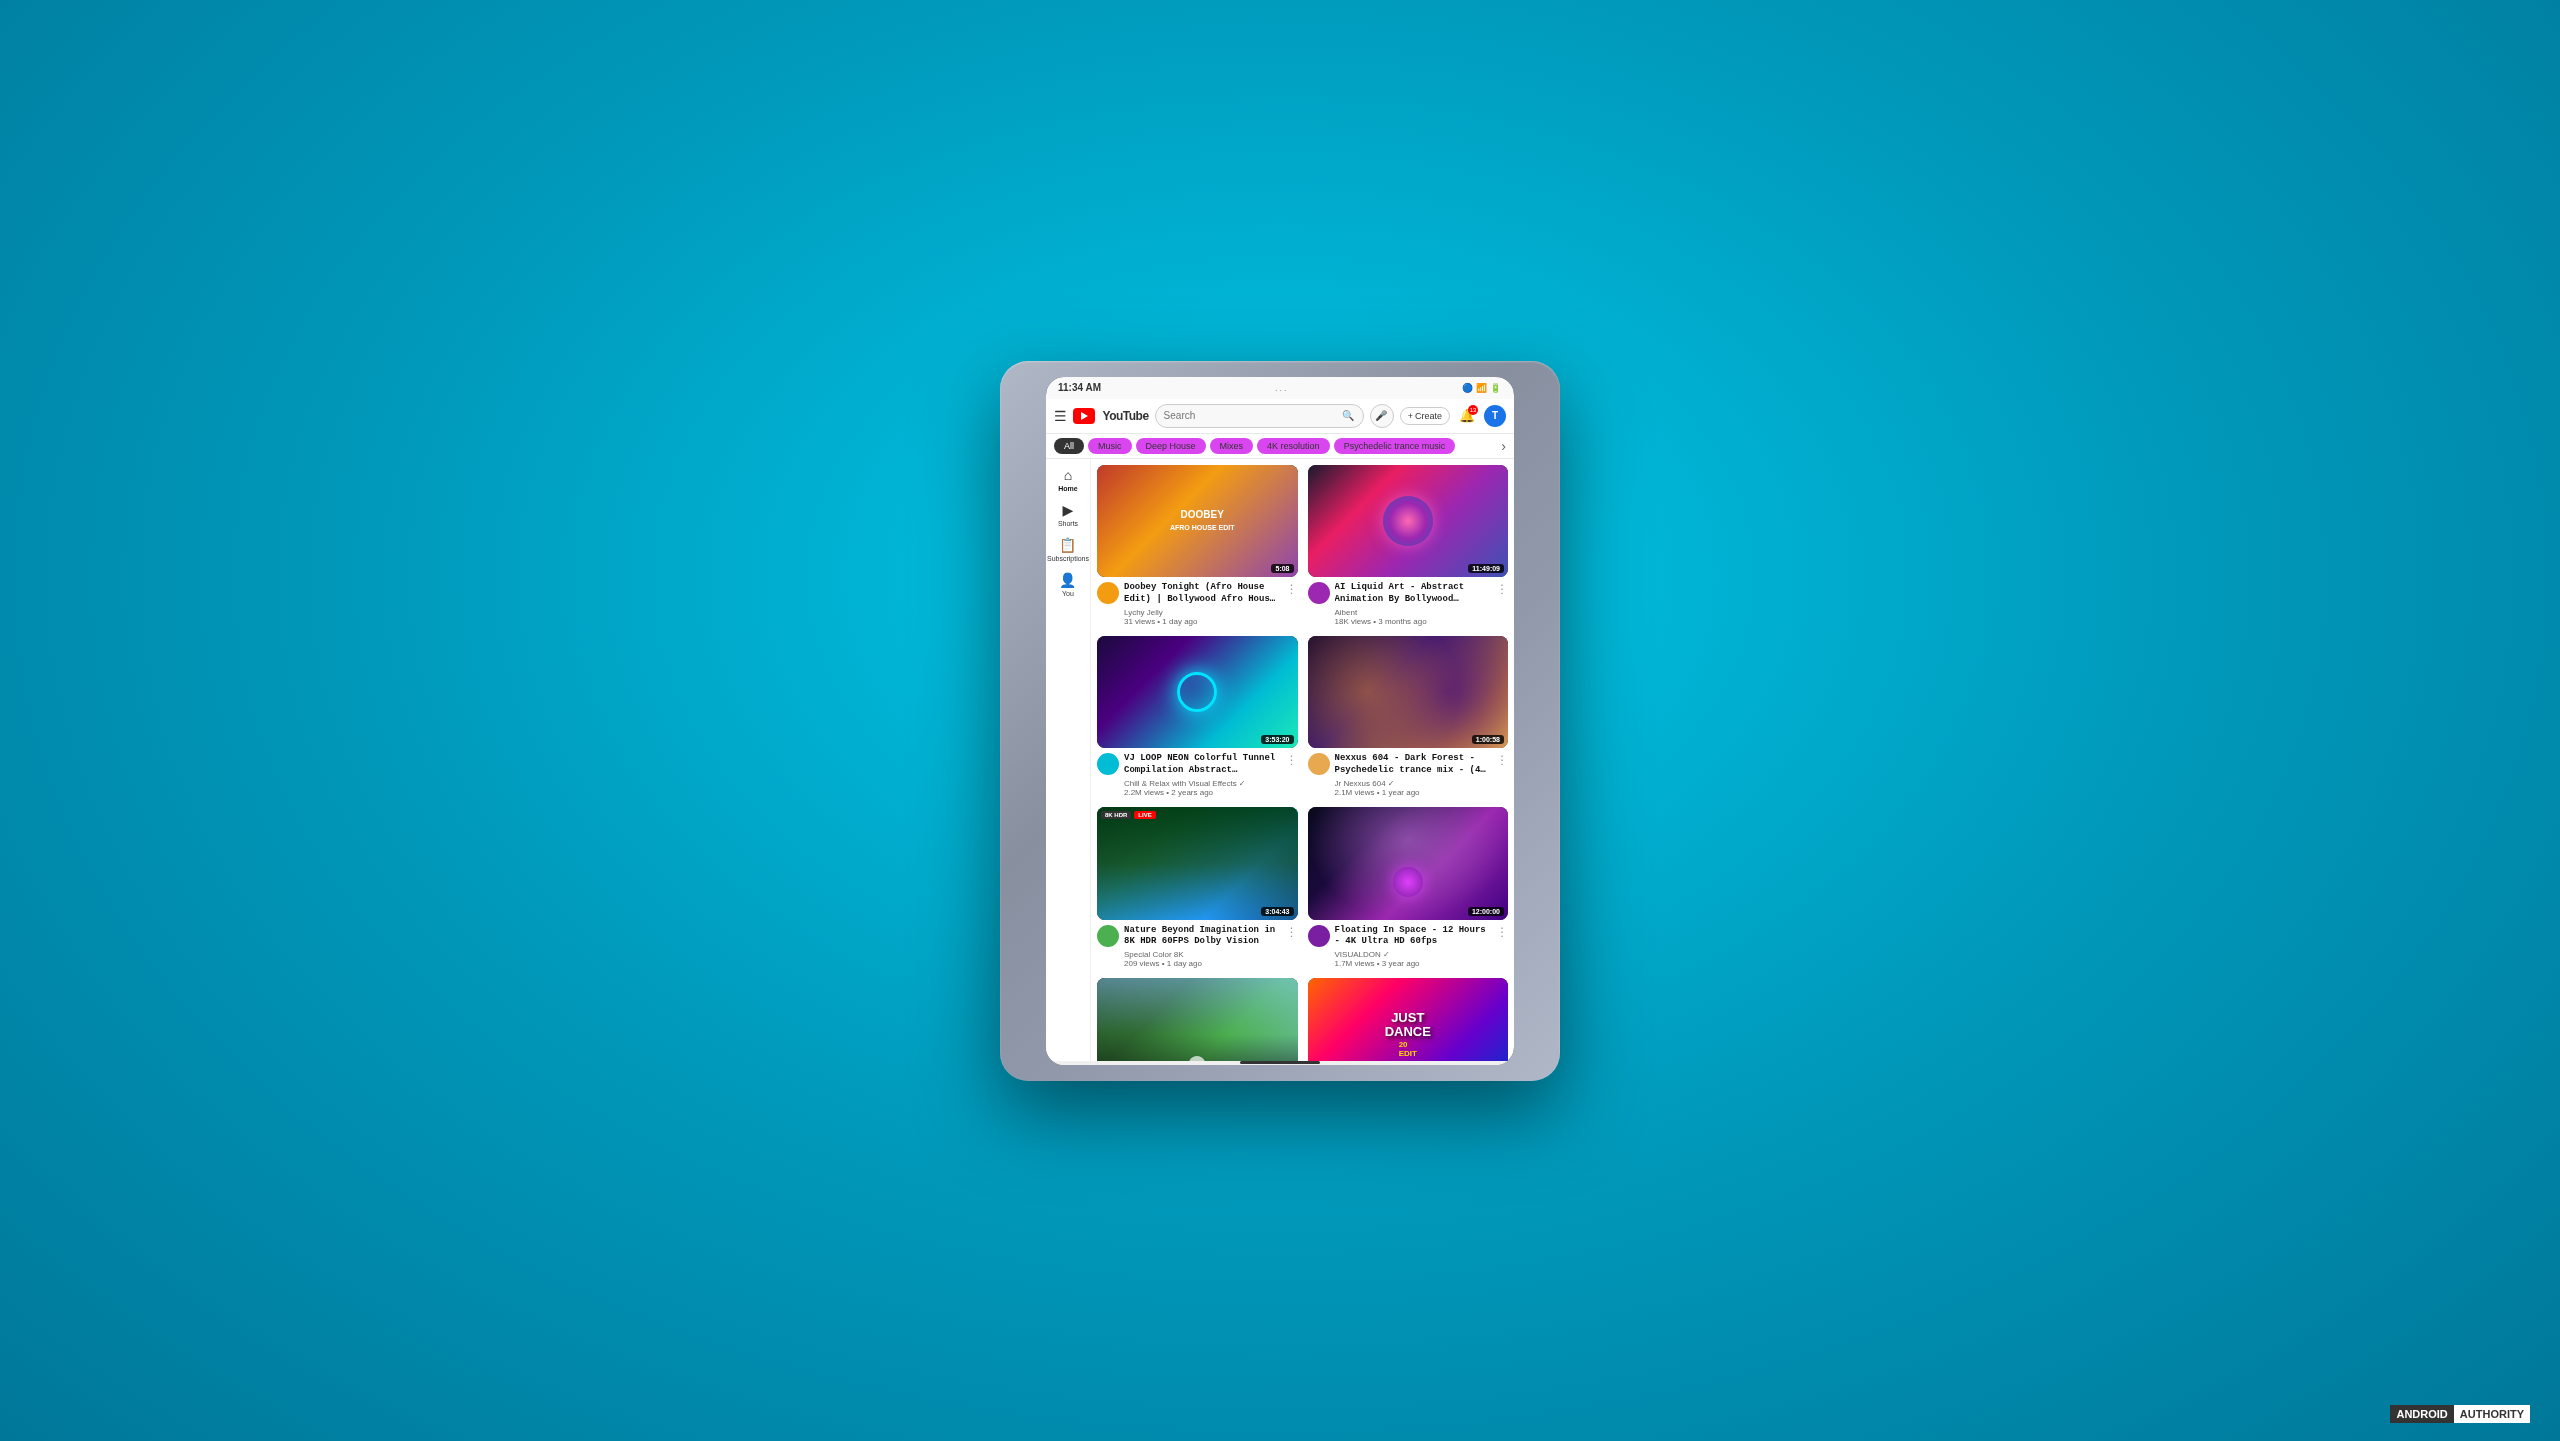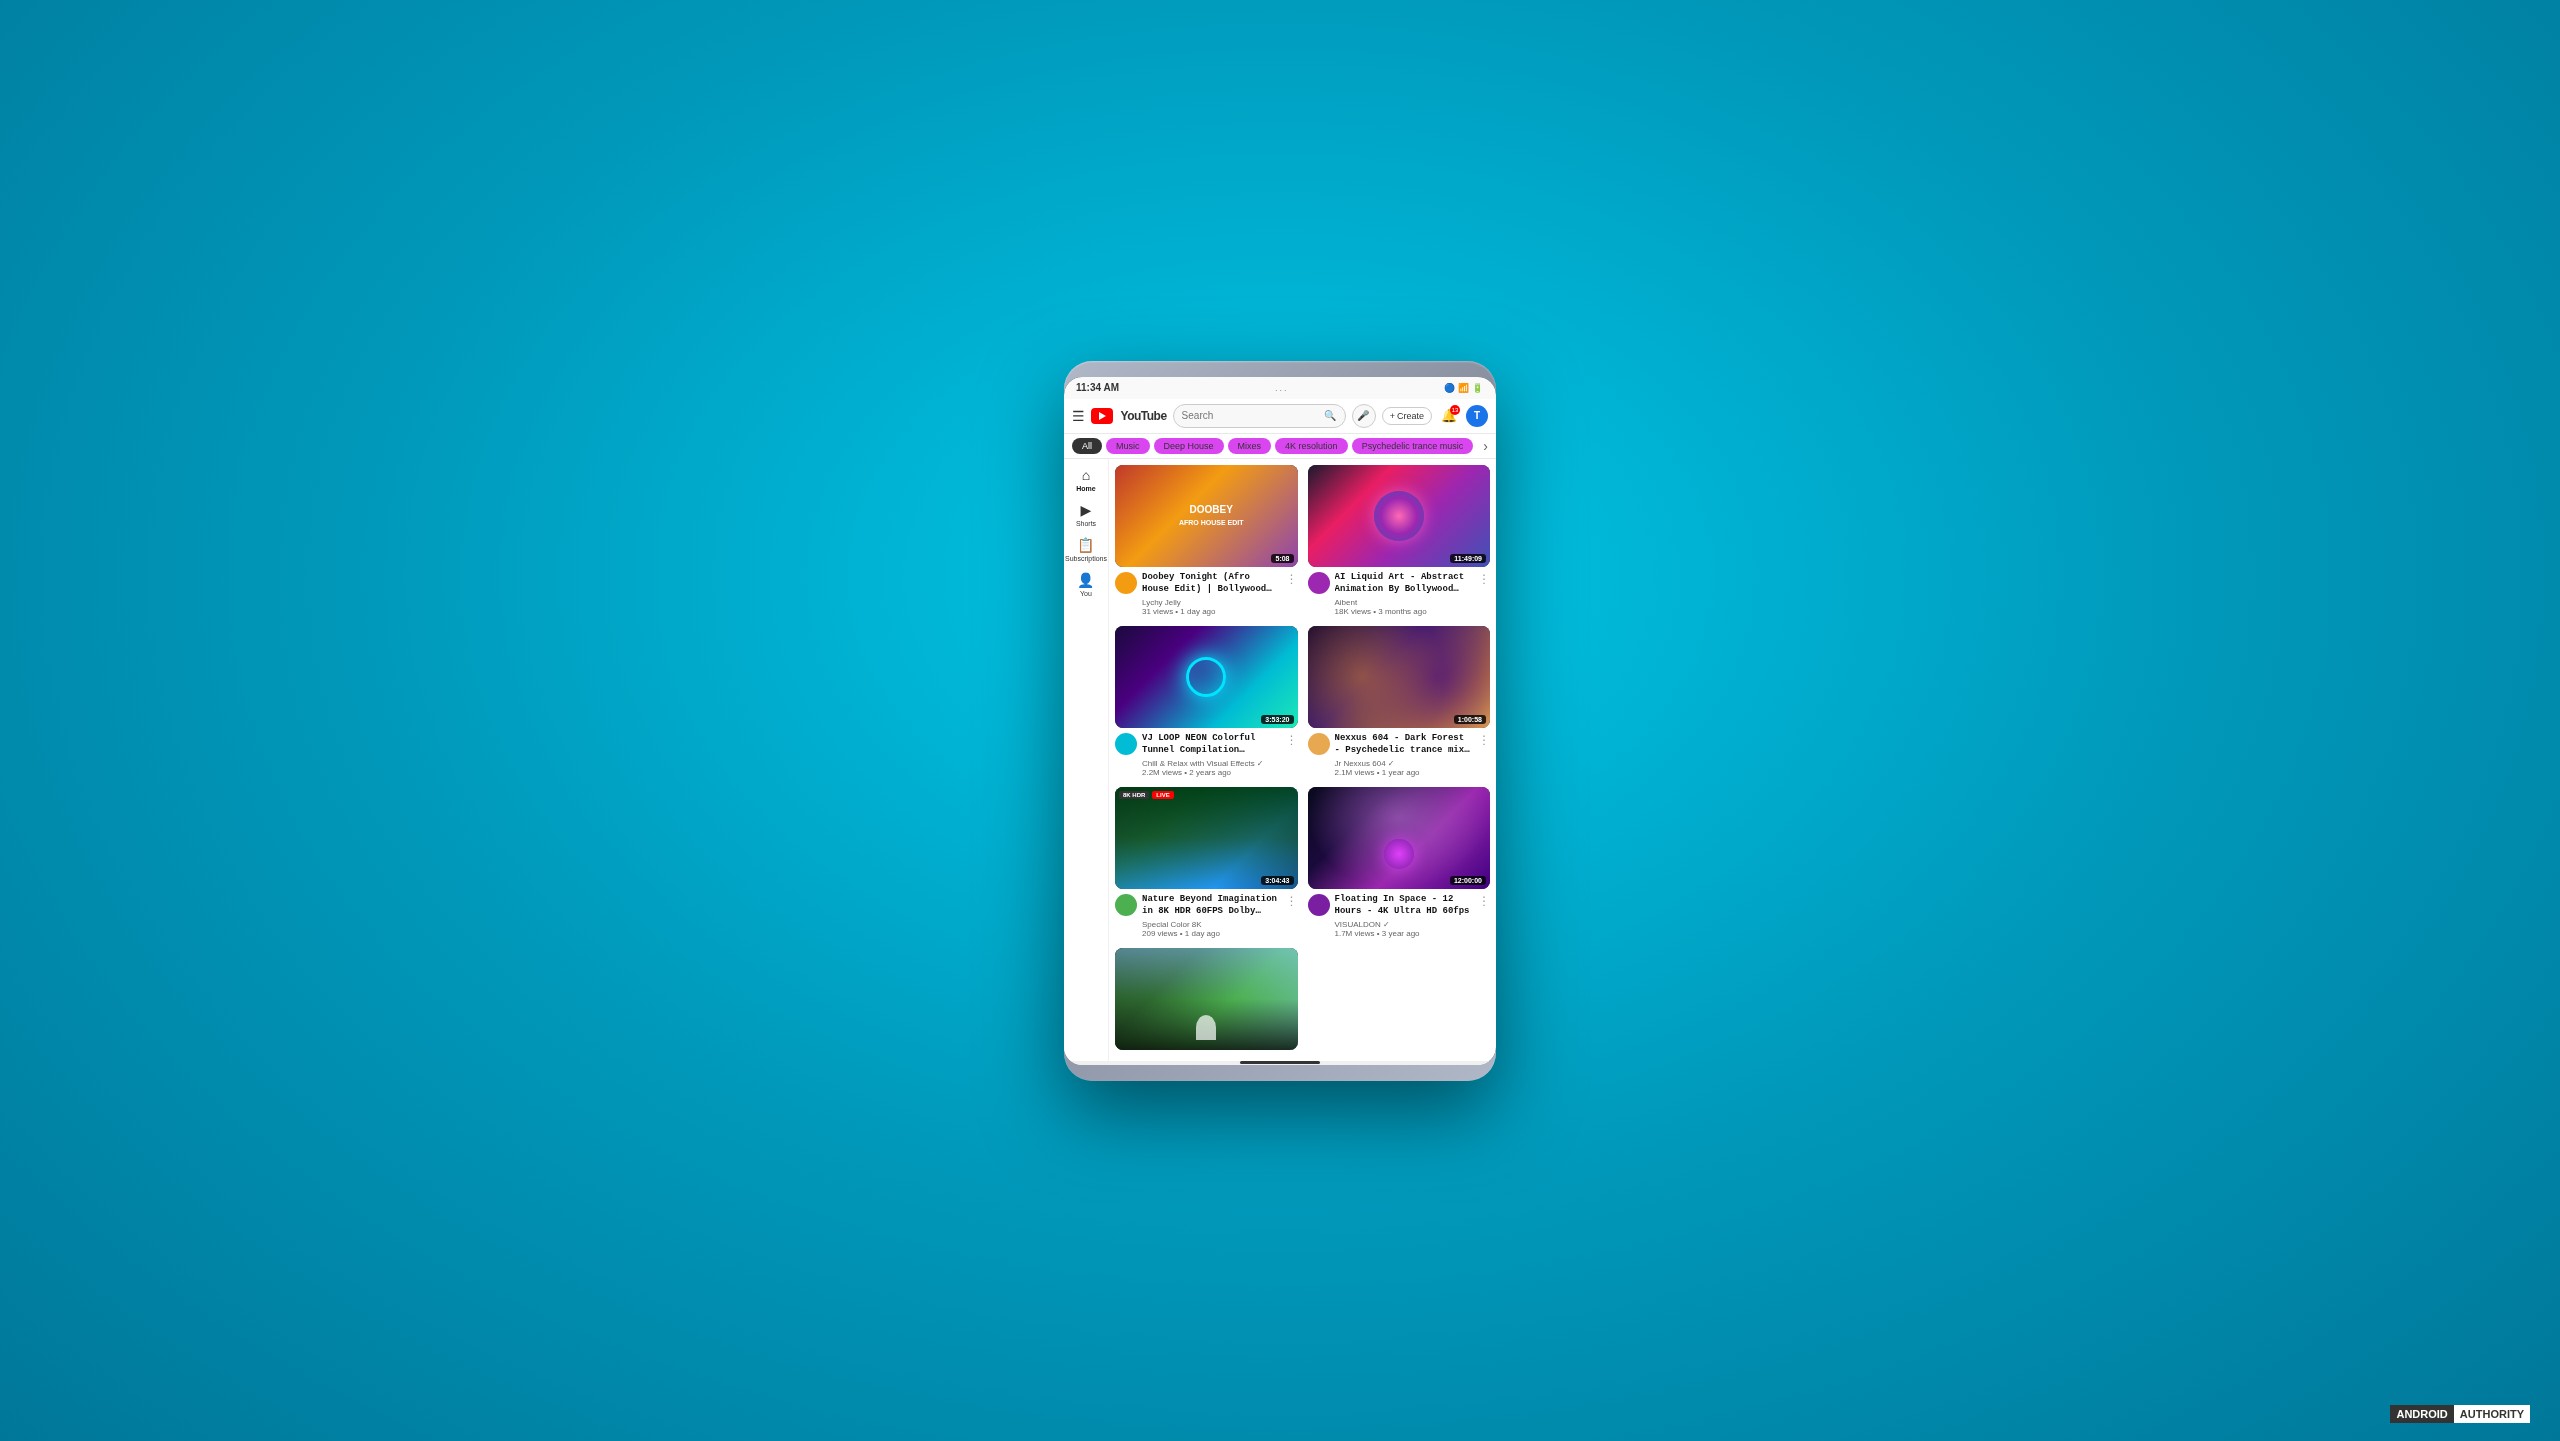--- a/index.html
+++ b/index.html
@@ -14,21 +14,21 @@
       overflow: hidden;
     }
     .scene-bg {
       position: absolute;
       inset: 0;
       background: radial-gradient(ellipse at 50% 40%, #00c8e8 0%, #0099bb 50%, #007799 100%);
     }
     
     .tablet-shell {
       position: relative;
-      width: 432px;
+      width: 560px;
       height: 720px;
       background: linear-gradient(135deg, #b0b8c8 0%, #8890a0 40%, #9098aa 60%, #b0b8c8 100%);
       border-radius: 28px;
       box-shadow:
         0 30px 80px rgba(0,0,0,0.5),
         inset 0 1px 2px rgba(255,255,255,0.3);
       display: flex;
       align-items: center;
       justify-content: center;
       z-index: 10;
@@ -627,20 +627,31 @@
             <div class="video-thumbnail">
               <div class="video-thumb-inner thumb-7">
                 <div style="position:absolute;inset:0;background:linear-gradient(180deg,rgba(135,206,235,0.6) 0%,rgba(76,175,80,0.4) 50%,rgba(13,26,13,0.9) 100%);"></div>
                 <div style="position:absolute;bottom:10px;left:50%;transform:translateX(-50%);width:20px;height:25px;background:#fff;border-radius:50% 50% 0 0;opacity:0.7;"></div>
               </div>
 
             </div>
 
           </div>
 
+          <div class="video-card">
+            <div class="video-thumbnail">
+              <div class="video-thumb-inner thumb-8">
+                <div style="position:absolute;inset:0;display:flex;flex-direction:column;align-items:center;justify-content:center;padding:4px;">
+                  <div style="font-size:13px;font-weight:900;color:#fff;text-shadow:2px 2px 4px rgba(0,0,0,0.8);line-height:1.1;text-align:center;">JUST<br>DANCE</div>
+                  <div style="font-size:8px;font-weight:700;color:#ffdd00;">20<br>EDIT</div>
+                </div>
+              </div>
+            </div>
+
+          </div>
 
         </div>
       </div>
 
       <div class="yt-bottom-bar">
         <div class="bottom-indicator"></div>
       </div>
 
     </div>
   </div>

